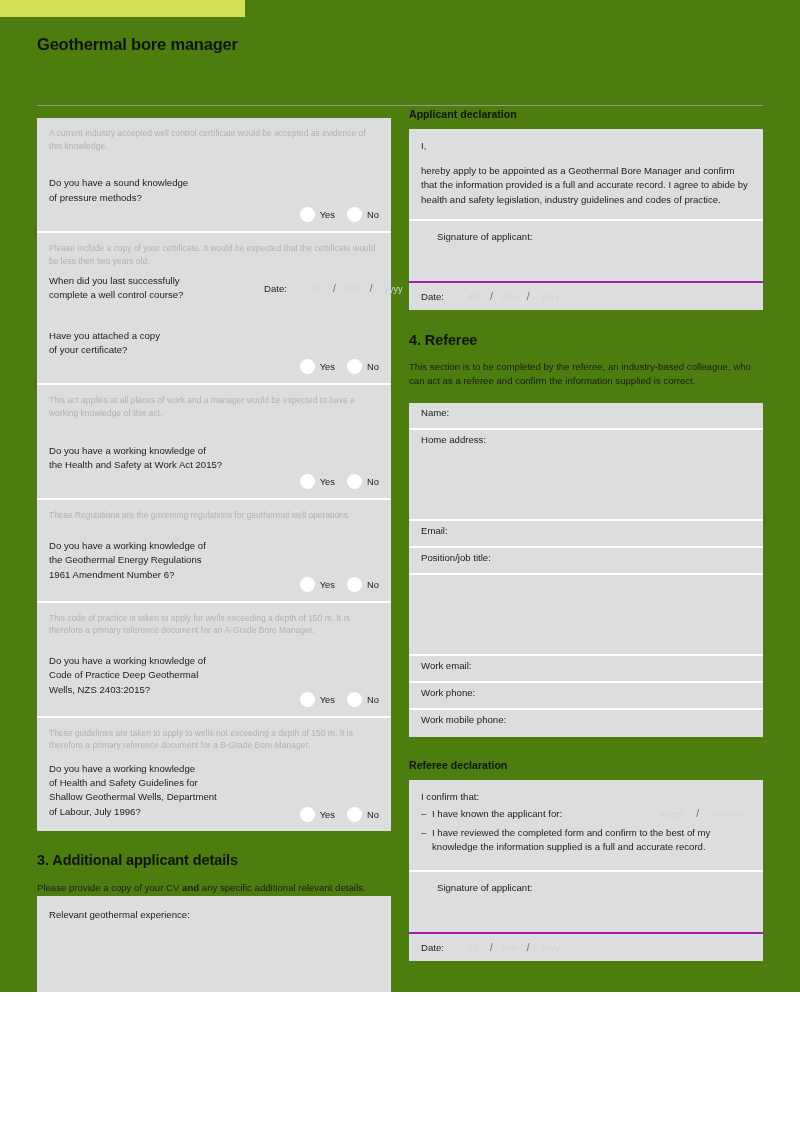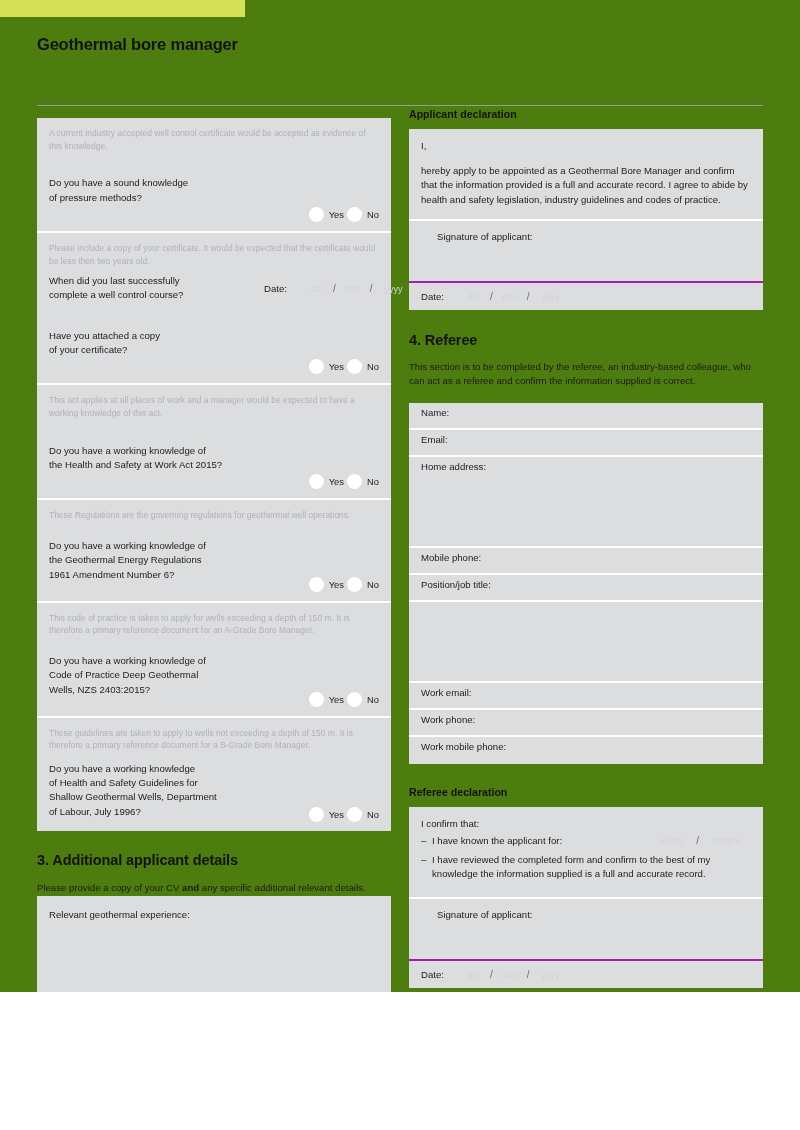--- a/index.html
+++ b/index.html
@@ -88,21 +88,21 @@
     font-size: 9.6px;
     line-height: 14.2px;
     color: #1c1c1c;
     flex: 1 1 auto;
   }
 
   
   .yesno {
     display: flex;
     align-items: flex-end;
-    gap: 3px;
+    gap: 12px;
     flex: 0 0 auto;
     margin-left: 8px;
     margin-top: 48px;
   }
   .yesno .opt {
     display: flex;
     align-items: center;
     gap: 5px;
   }
   .radio {
@@ -453,23 +453,22 @@
         <span class="dslash">/</span>
         <span class="dseg yy">yyyy</span>
       </div>
     </div>
 
     <div class="h2 sec4-head">4. Referee</div>
     <div class="para sec4-para">This section is to be completed by the referee, an industry-based colleague, who can act as a referee and confirm the information supplied is correct.</div>
 
     <div class="fieldlist">
       <div class="field h-one"><span>Name:</span></div>
+      <div class="field h-addr"><span>Home address:</span></div>
       <div class="field h-one"><span>Email:</span></div>
-      <div class="field h-addr"><span>Home address:</span></div>
-      <div class="field h-one"><span>Mobile phone:</span></div>
       <div class="field h-one"><span>Position/job title:</span></div>
       <div class="field h-blank"><span></span></div>
       <div class="field h-one"><span>Work email:</span></div>
       <div class="field h-one"><span>Work phone:</span></div>
       <div class="field h-one"><span>Work mobile phone:</span></div>
     </div>
 
     <div class="h3 ref-decl-head">Referee declaration</div>
 
     <div class="ref-confirm">

